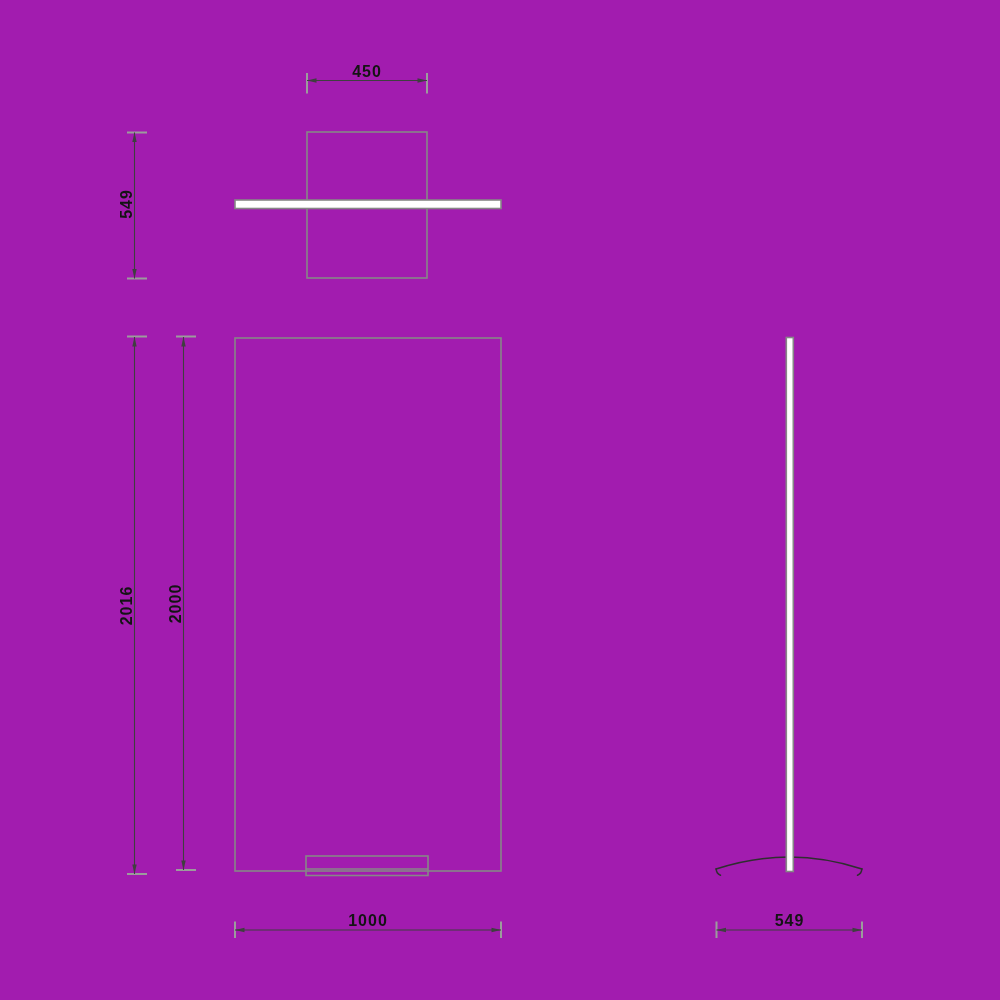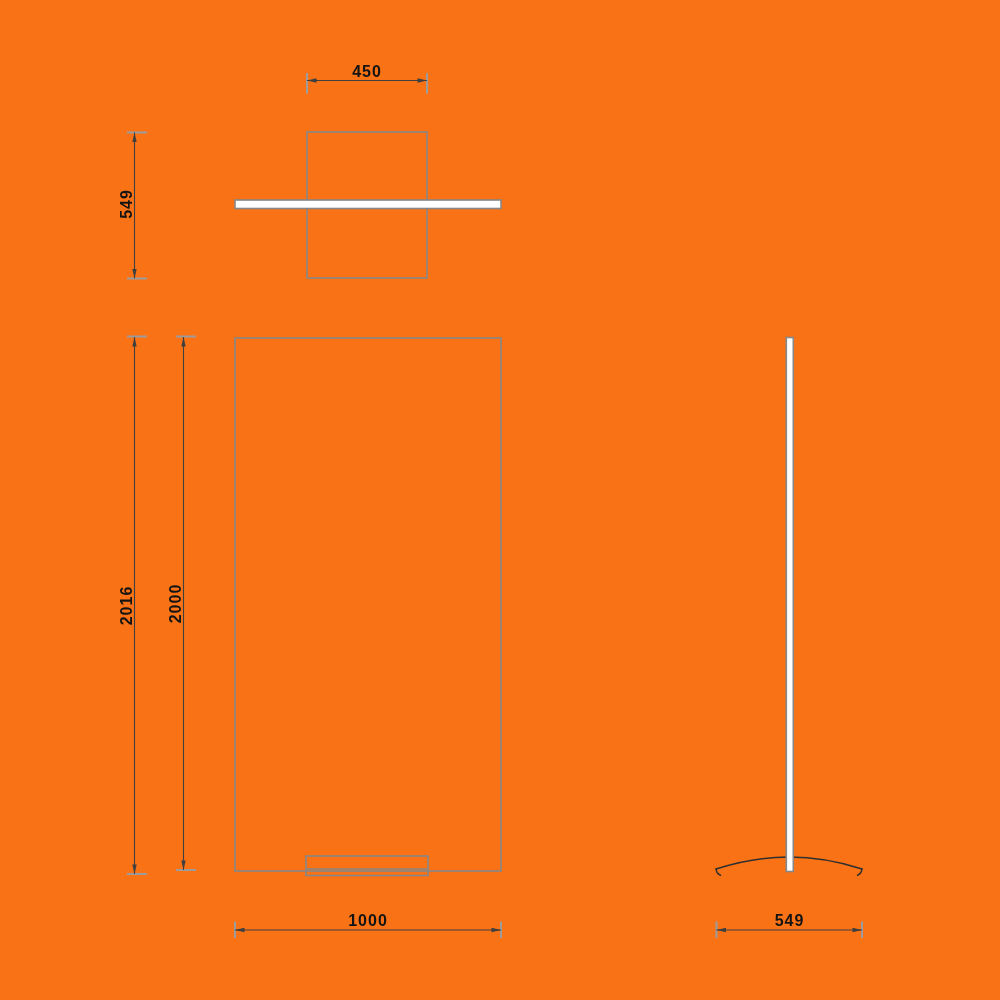--- a/index.html
+++ b/index.html
@@ -4,21 +4,21 @@
 <style>
   html, body {
     margin: 0;
     padding: 0;
     background: #ffffff;
   }
   .sheet {
     position: relative;
     width: 1000px;
     height: 1000px;
-    background: #f97316;
+    background: #a21caf;
     overflow: hidden;
   }
   svg { display: block; }
   .obj       { fill: none; stroke: #878787; stroke-width: 1.6; }
   .obj-fill  { fill: #ffffff; stroke: #878787; stroke-width: 1.6; }
   .obj-dark  { fill: none; stroke: #2f2f2f; stroke-width: 1.5; stroke-linecap: round; }
   .dim       { stroke: #3f3f3f; stroke-width: 1.1; fill: none; }
   .tick      { stroke: #9c9c9c; stroke-width: 2; fill: none; }
   .arr       { fill: #3f3f3f; stroke: none; }
   .lbl {

